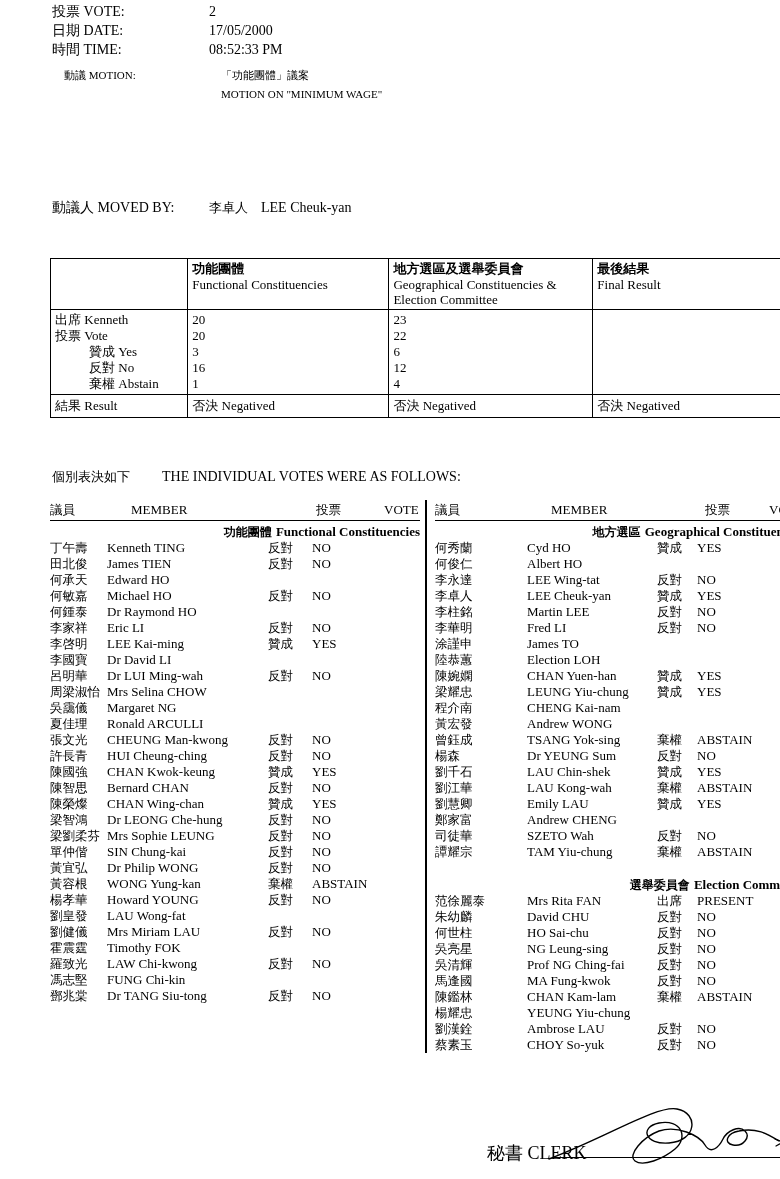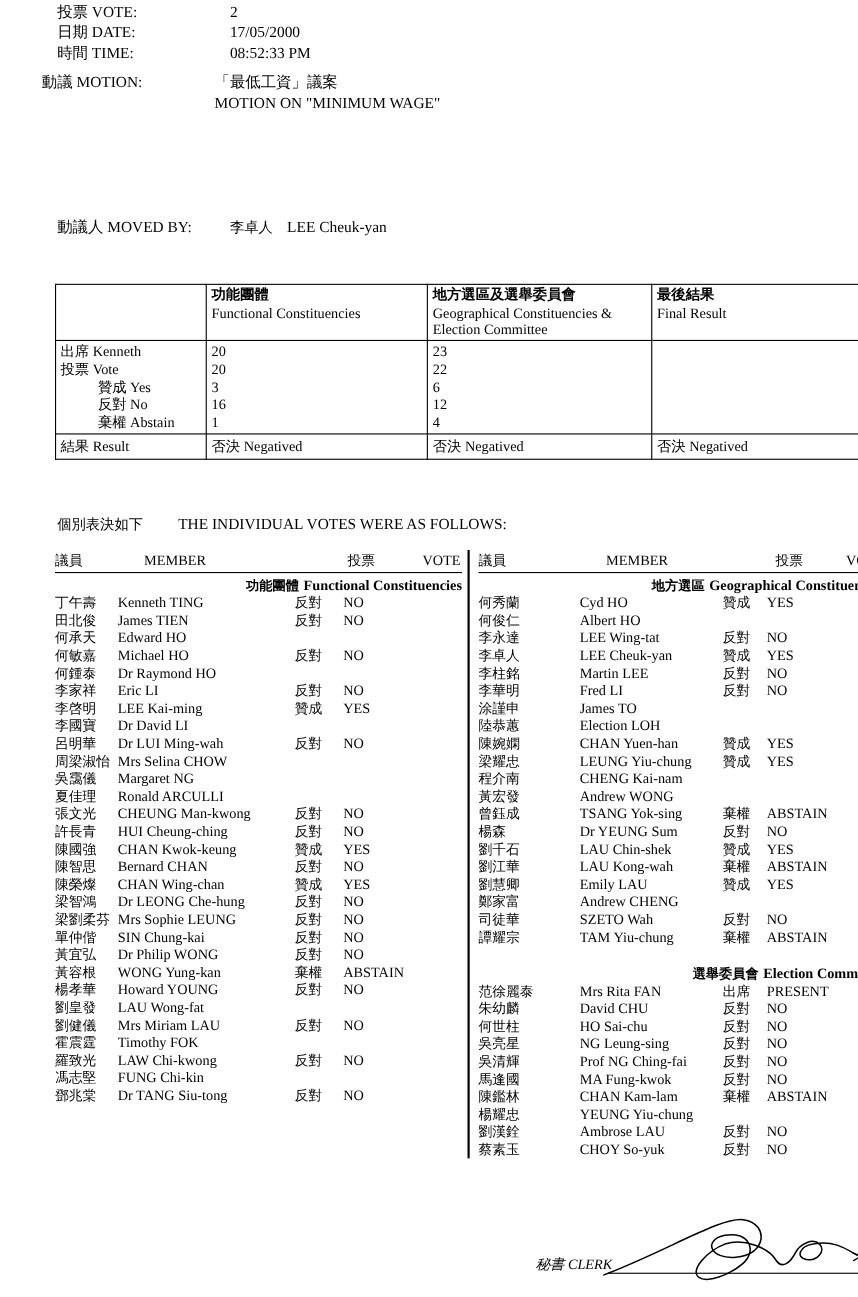--- a/index.html
+++ b/index.html
@@ -17,21 +17,21 @@
   }
   .page { position: relative; width: 780px; height: 1179px; margin-left: 32px; }
 
   
   .hdr { position: absolute; left: 20px; top: 2px; font-size: 14px; line-height: 19px; }
   .hdr-row { display: flex; }
   .hdr-label { width: 157px; flex: 0 0 157px; }
   .hdr-value { flex: 1 1 auto; }
   .cn { font-family: "DejaVu Sans", "Liberation Sans", sans-serif; font-size: 13px; }
 
-  .motion { position: absolute; left: 6px; top: 66px; font-size: 14px; line-height: 19px; }
+  .motion { position: absolute; left: 32px; top: 66px; font-size: 11px; line-height: 19px; }
   .motion-row { display: flex; }
   .motion-label { width: 157px; flex: 0 0 157px; }
   .motion-value { flex: 1 1 auto; }
 
   .movedby { position: absolute; left: 20px; top: 198px; font-size: 14px; line-height: 19px; }
   .movedby-row { display: flex; }
   .movedby-label { width: 157px; flex: 0 0 157px; }
   .movedby-cn { width: 52px; flex: 0 0 52px; }
   .movedby-en { flex: 1 1 auto; }
 
@@ -84,21 +84,21 @@
   .c-vote-en { flex: 1 1 auto; }
 
   .vcol-right .c-name-cn { width: 92px; flex: 0 0 92px; }
   .vcol-right .c-name-en { width: 130px; flex: 0 0 130px; }
   .vcol-right .c-vote-cn { width: 40px; flex: 0 0 40px; }
 
   .spacer { height: 16px; }
 
   
   .sig-area { position: absolute; left: 455px; top: 1105px; width: 310px; height: 60px; }
-  .sig-label { position: absolute; left: 0px; top: 36px; font-size: 13px; white-space: nowrap; font-style: italic; }
+  .sig-label { position: absolute; left: 0px; top: 36px; font-size: 18px; white-space: nowrap; }
   .sig-line { position: absolute; left: 66px; top: 52px; width: 244px; border-bottom: 1.2px solid #000; }
   .sig-svg { position: absolute; left: 60px; top: -8px; }
 </style>
 </head>
 <body>
 
 <div class="page">
 
   <div class="hdr">
     <div class="hdr-row">
@@ -111,21 +111,21 @@
     </div>
     <div class="hdr-row">
       <span class="hdr-label">時間 TIME:</span>
       <span class="hdr-value">08:52:33 PM</span>
     </div>
   </div>
 
   <div class="motion">
     <div class="motion-row">
       <span class="motion-label">動議 MOTION:</span>
-      <span class="motion-value">「最低工資」議案</span>
+      <span class="motion-value">「功能團體」議案</span>
     </div>
     <div class="motion-row">
       <span class="motion-label"></span>
       <span class="motion-value">MOTION ON "MINIMUM WAGE"</span>
     </div>
   </div>
 
   <div class="movedby">
     <div class="movedby-row">
       <span class="movedby-label">動議人 MOVED BY:</span>

